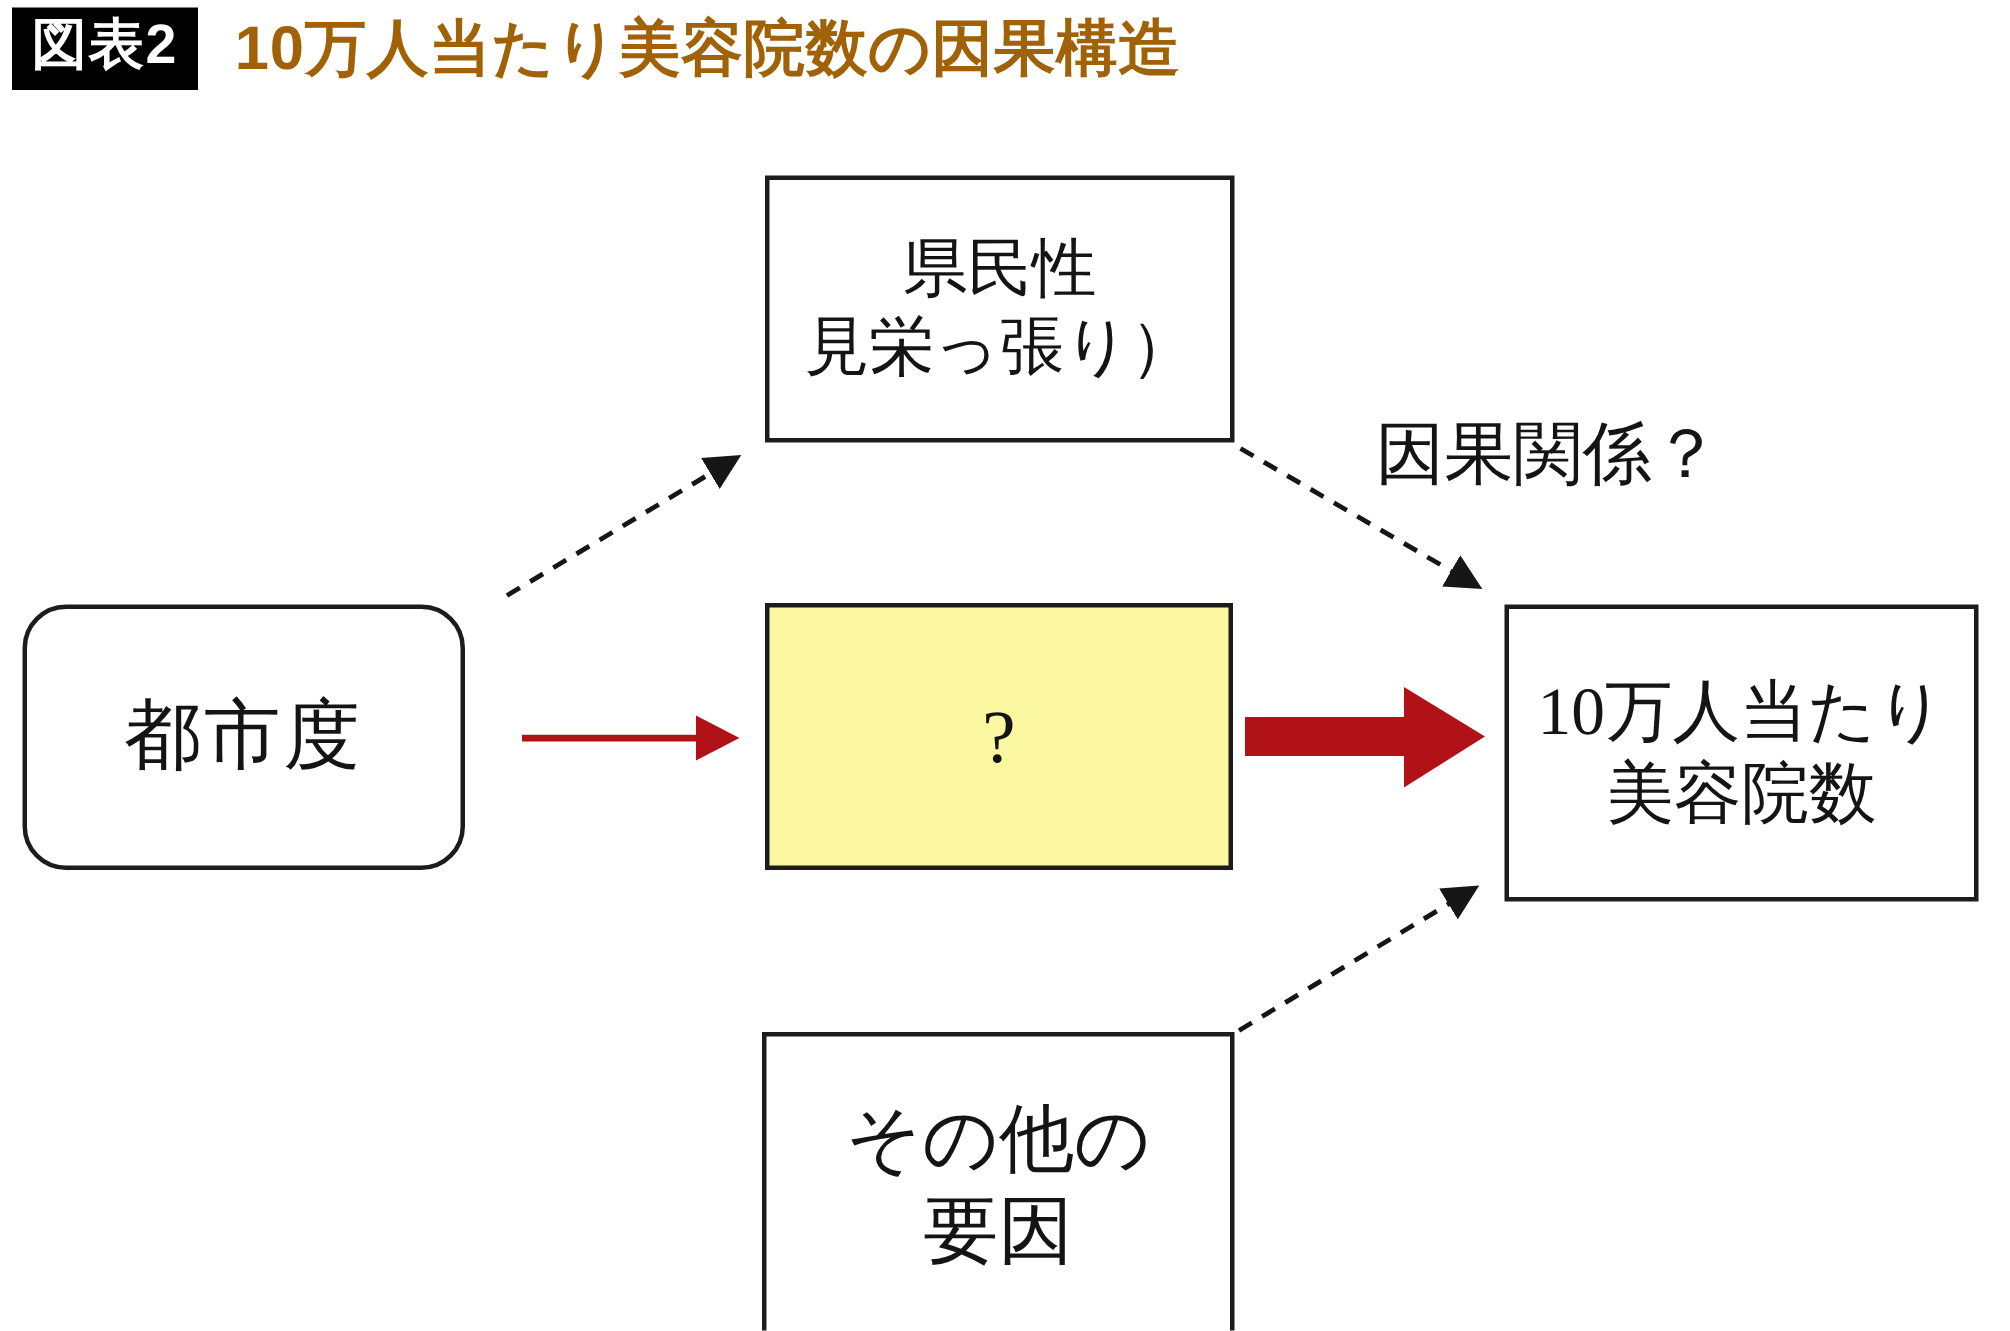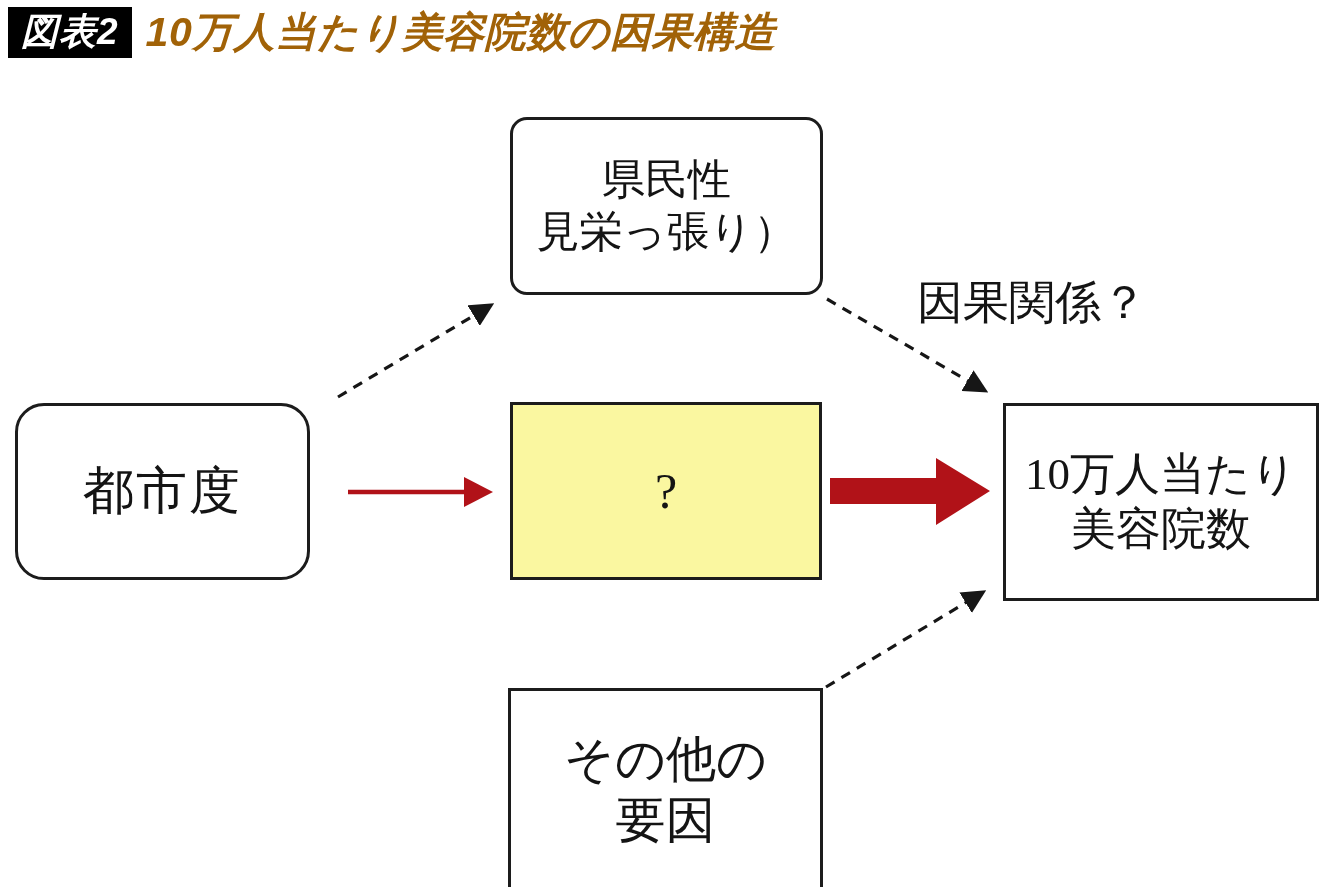--- a/index.html
+++ b/index.html
@@ -13,24 +13,22 @@
     position: relative;
     overflow: hidden;
     font-family: "Liberation Serif", "DejaVu Serif", serif;
     color: #111111;
   }
   .title-row {
     position: absolute;
     left: 8px;
     top: 5px;
     display: flex;
-    align-items: center;
-    gap: 14px;
+    gap: 25px;
     font-family: "Liberation Sans", "DejaVu Sans", sans-serif;
-    font-style: italic;
   }
   .badge {
     background: #000000;
     color: #ffffff;
     font-weight: 700;
     font-size: 37px;
     line-height: 1;
     padding: 6px 13px 8px 13px;
     letter-spacing: 1px;
   }
@@ -60,21 +58,21 @@
     border: 3px solid #1c1c1c;
     background: #ffffff;
     display: flex;
     flex-direction: column;
     justify-content: center;
     align-items: center;
     text-align: center;
     line-height: 1.22;
     color: #141414;
   }
-  .node-top    { left: 510px; top: 117px; width: 313px; height: 178px; font-size: 43px; border-radius: 17px; }
+  .node-top    { left: 510px; top: 117px; width: 313px; height: 178px; font-size: 43px; }
   .node-left   { left: 15px;  top: 403px; width: 295px; height: 177px; font-size: 51px; letter-spacing: 2px; border-radius: 29px; }
   .node-center { left: 510px; top: 402px; width: 312px; height: 178px; background: #faf7a0; font-size: 50px; }
   .node-right  { left: 1003px; top: 403px; width: 316px; height: 198px; font-size: 45px; }
   .node-bottom { left: 508px; top: 688px; width: 315px; height: 204px; font-size: 50px; }
   .causal-label {
     position: absolute;
     left: 906px;
     top: 272px;
     font-size: 46px;
     color: #141414;

